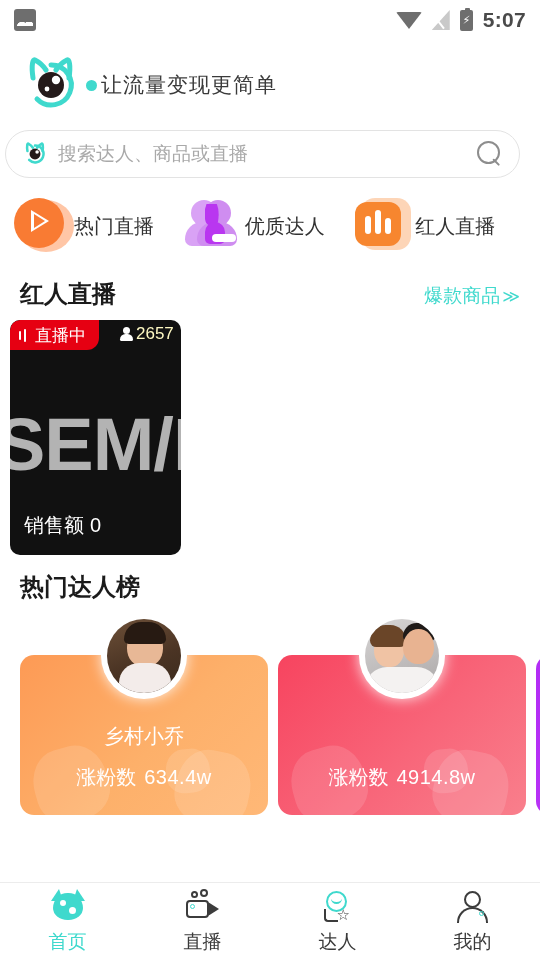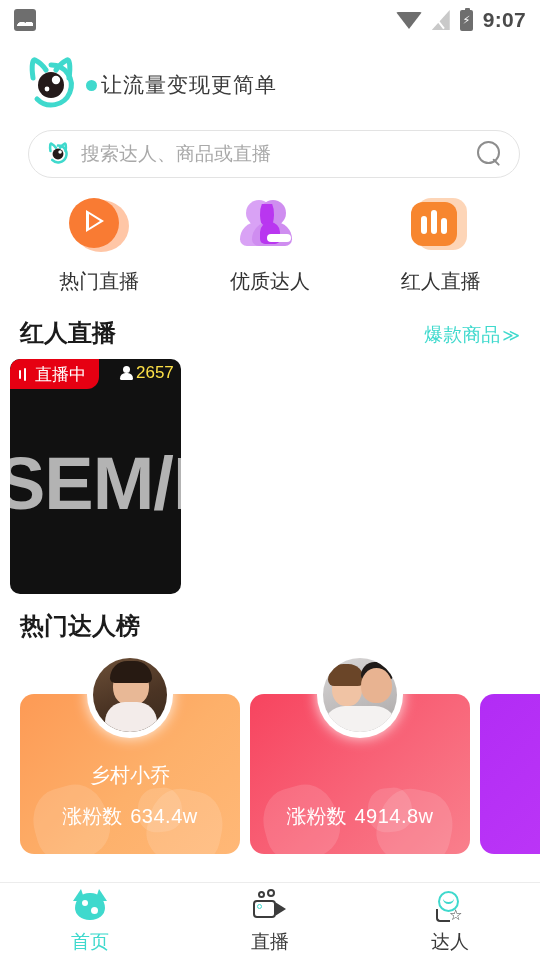--- a/index.html
+++ b/index.html
@@ -43,41 +43,41 @@
   .ico-batt:before{content:"";position:absolute;top:-4px;left:3px;width:5px;height:3px;background:#6e6e6e;border-radius:1px;}
   .ico-batt:after{content:"\26A1";position:absolute;inset:0;color:#fff;font-size:11px;line-height:17px;text-align:center;}
 
   
   .brandrow{ display:flex; align-items:center; padding:14px 32px 8px 20px; gap:4px; }
   .logo{ width:62px; height:62px; position:relative; flex:none; }
   .brand-dot{ width:11px;height:11px;border-radius:50%;background:#3fd9cd; flex:none;}
   .brand-slogan{ font-size:21px; color:#3a3a3a; letter-spacing:1px; }
 
   
-  .searchwrap{ padding:6px 20px 0 28px; }
+  .searchwrap{ padding:6px 20px 0 5px; }
   .searchbar{
     height:48px; border:1px solid #e3e3e3; border-radius:24px;
     display:flex; align-items:center; padding:0 16px; gap:10px;
     background:#fff;
   }
   .search-logo{ width:26px;height:26px;position:relative;flex:none; }
   .search-ph{ font-size:19px;color:#a9a9a9; flex:1; }
   .search-mag{ width:26px;height:26px;position:relative;flex:none; }
   .search-mag:before{
     content:"";position:absolute;left:0;top:0;width:19px;height:19px;
     border:2px solid #8d8d8d;border-radius:50%;
   }
   .search-mag:after{
     content:"";position:absolute;left:16px;top:17px;width:9px;height:2px;background:#8d8d8d;
     transform:rotate(45deg);transform-origin:left center;border-radius:2px;
   }
 
   
   .cats{ display:flex; padding:18px 14px 6px 14px; }
-  .cat{ flex:1; display:flex; flex-direction:column; align-items:center; gap:12px; }
+  .cat{ flex:1; display:flex; flex-direction:row; align-items:center; gap:0; }
   .cat-ico{ width:60px;height:60px;position:relative; }
   .cat-label{ font-size:20px;color:#333; }
 
   
   .ic-play-bg{position:absolute;left:4px;top:4px;width:56px;height:52px;border-radius:50%;background:#ffb388;opacity:.75;}
   .ic-play-fg{position:absolute;left:0;top:2px;width:50px;height:50px;border-radius:50%;background:#f97b33;}
   .ic-play-tri{position:absolute;left:17px;top:14px;width:0;height:0;
     border-left:18px solid #fff;border-top:11px solid transparent;border-bottom:11px solid transparent;}
   .ic-play-tri-in{position:absolute;left:20px;top:18px;width:0;height:0;
     border-left:11px solid #f97b33;border-top:7px solid transparent;border-bottom:7px solid transparent;}
@@ -120,38 +120,38 @@
   }
   .live-badge{
     position:absolute; left:0; top:0; height:30px; padding:0 13px 0 9px;
     background:#e60012; color:#fff; border-radius:10px 0 12px 0;
     display:flex; align-items:center; gap:7px; font-size:17px;
   }
   .badge-wave{ width:9px;height:13px;position:relative;flex:none; }
   .badge-wave:before{content:"";position:absolute;left:0;top:2px;width:2px;height:9px;background:#fff;border-radius:1px;}
   .badge-wave:after{content:"";position:absolute;left:5px;top:0;width:2px;height:13px;background:#fff;border-radius:1px;}
   .live-viewers{
-    position:absolute; left:110px; top:4px; color:#fde047; font-size:17px;
+    position:absolute; left:110px; top:4px; color:#fef9c3; font-size:17px;
     display:flex; align-items:center; gap:4px; white-space:nowrap;
   }
   .vw-person{ width:12px;height:14px;position:relative;flex:none; }
   .vw-person:before{content:"";position:absolute;left:3px;top:0;width:7px;height:7px;border-radius:50%;background:#fff;}
   .vw-person:after{content:"";position:absolute;left:0px;top:7px;width:13px;height:7px;border-radius:7px 7px 2px 2px;background:#fff;}
   .live-bigtext{
     position:absolute; left:-14px; top:82px;
     font-size:74px; font-weight:bold; color:#b3b3b3;
     letter-spacing:-1px; white-space:nowrap; font-family:"Liberation Sans",sans-serif;
   }
   .live-sales{ position:absolute; left:14px; bottom:16px; color:#fff; font-size:20px; }
   .live-sales b{ font-weight:normal; margin-left:6px; }
 
   
   .rank-scroller{ display:flex; gap:10px; padding:0 0 0 20px; overflow:hidden; align-items:flex-end; }
   .rank-card{
-    width:220px; height:160px; border-radius:14px; position:relative; flex:none;
+    width:248px; height:160px; border-radius:14px; position:relative; flex:none;
     margin-top:42px; overflow:visible;
   }
   .rank-inner{
     position:absolute; inset:0; border-radius:14px; overflow:hidden;
   }
   .rank-card.c1 .rank-inner{ background:linear-gradient(135deg,#fd9a55 0%,#fdb06a 55%,#ffb877 100%); }
   .rank-card.c2 .rank-inner{ background:linear-gradient(135deg,#f7445f 0%,#f86579 55%,#f97f8c 100%); }
   .rank-card.c3 .rank-inner{ background:linear-gradient(135deg,#b22cf5 0%,#c13bf8 100%); }
   .deco{
     position:absolute; width:74px; height:74px; opacity:.13; background:#fff;
@@ -239,21 +239,21 @@
 <body>
 
 <div class="statusbar">
   <div class="sb-left">
     <div class="ico-photo"></div>
   </div>
   <div class="sb-right">
     <div class="ico-wifi"></div>
     <div class="ico-sig"></div>
     <div class="ico-batt"></div>
-    <div class="sb-time">9:07</div>
+    <div class="sb-time">5:07</div>
   </div>
 </div>
 
 <div class="brandrow">
   <div class="logo">
     <svg width="62" height="62" viewBox="0 0 62 62" aria-hidden="true">
       <path d="M13 24 C11 10 13 5 15 6 C19 8 24 13 26 16" fill="none" stroke="#3fd9cd" stroke-width="5" stroke-linecap="round"></path>
       <path d="M49 24 C51 10 49 5 47 6 C43 8 38 13 36 16" fill="none" stroke="#3fd9cd" stroke-width="5" stroke-linecap="round"></path>
       <path d="M31 11 A20 20 0 1 1 17 45" fill="none" stroke="#3fd9cd" stroke-width="5" stroke-linecap="round"></path>
       <circle cx="31" cy="31" r="13" fill="#241a1a"></circle>
@@ -331,20 +331,23 @@
   <div class="live-card">
     <div class="live-badge">
       <span class="badge-wave"></span>
       <span>直播中</span>
     </div>
     <div class="live-viewers">
       <span class="vw-person"></span>
       <span>2657</span>
     </div>
     <div class="live-bigtext">SEM/R</div>
+    <div class="live-sales">
+      <span>销售额</span><b>0</b>
+    </div>
   </div>
 </div>
 
 <div class="sec-head">
   <div class="sec-title">热门达人榜</div>
 </div>
 
 <div class="rank-scroller">
 
   <div class="rank-card c1">
@@ -429,14 +432,22 @@
   <div class="tab">
     <div class="tab-ico">
       <div class="dr-head"></div>
         <div class="dr-smile"></div>
       <div class="dr-body"></div>
         <div class="dr-star">☆</div>
     </div>
     <div class="tab-label">达人</div>
   </div>
 
+  <div class="tab">
+    <div class="tab-ico">
+      <div class="me-head"></div>
+        <div class="me-body"></div>
+        <div class="me-dot"></div>
+    </div>
+    <div class="tab-label">我的</div>
+  </div>
 
 </div>
 
 </body></html>

